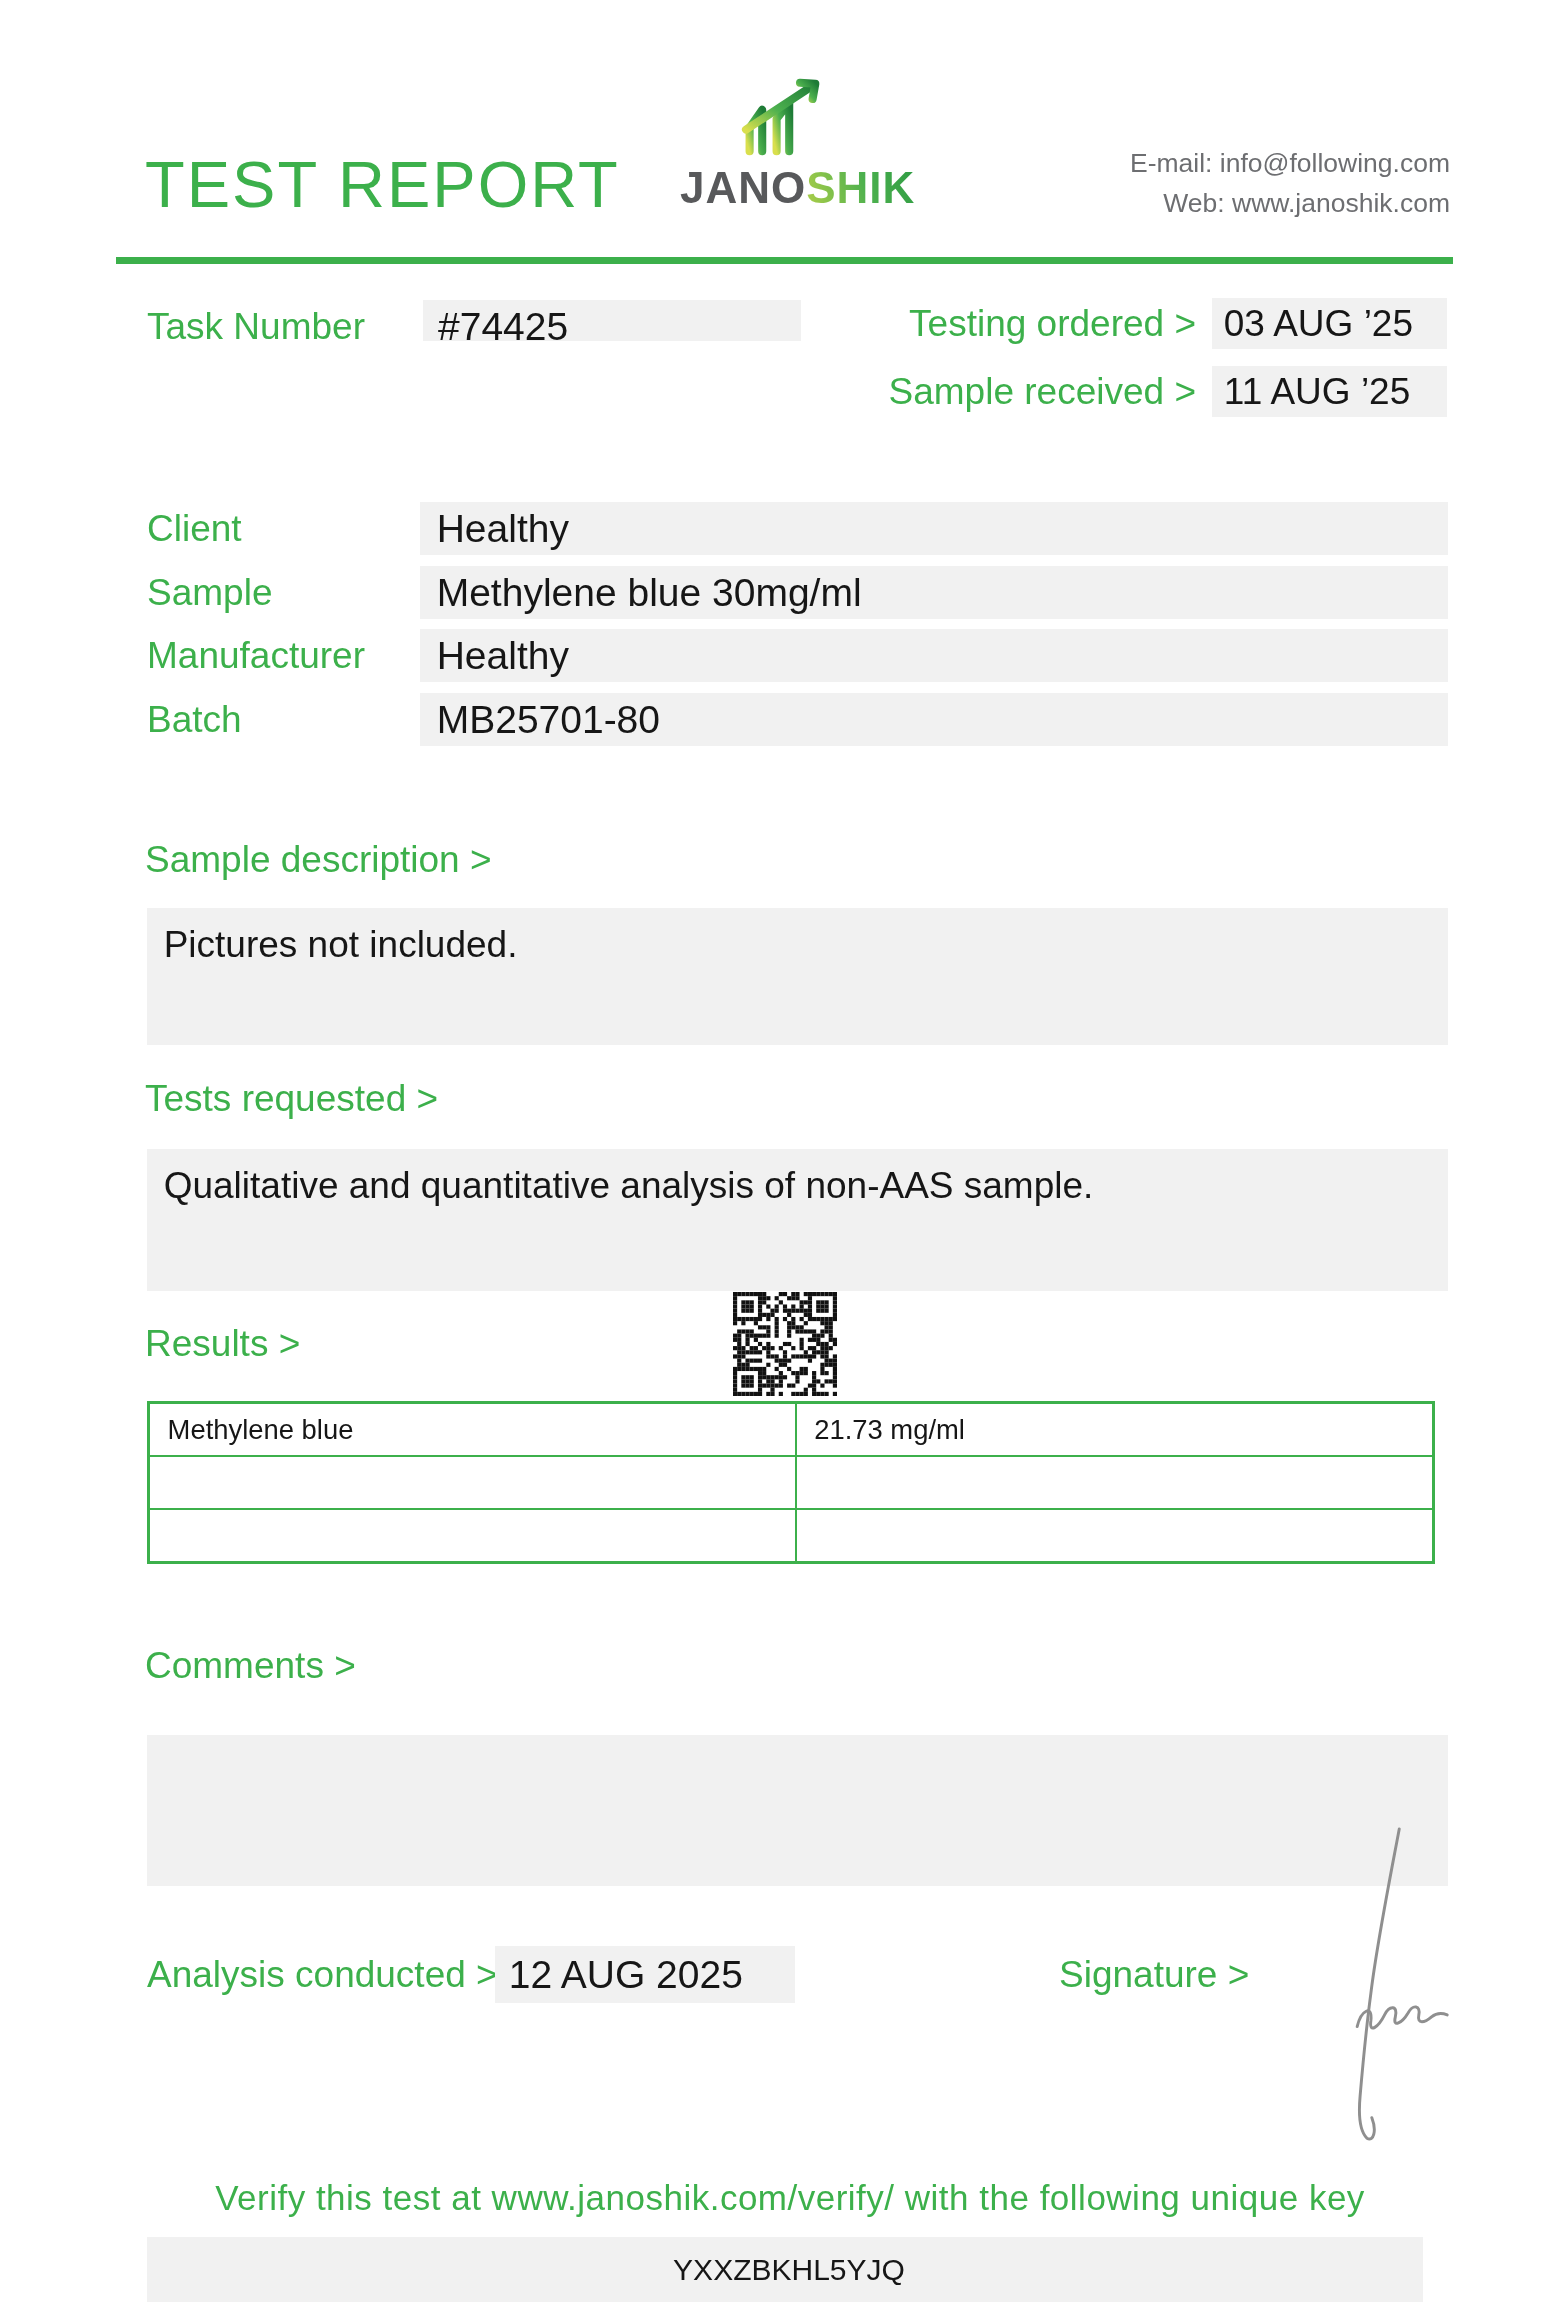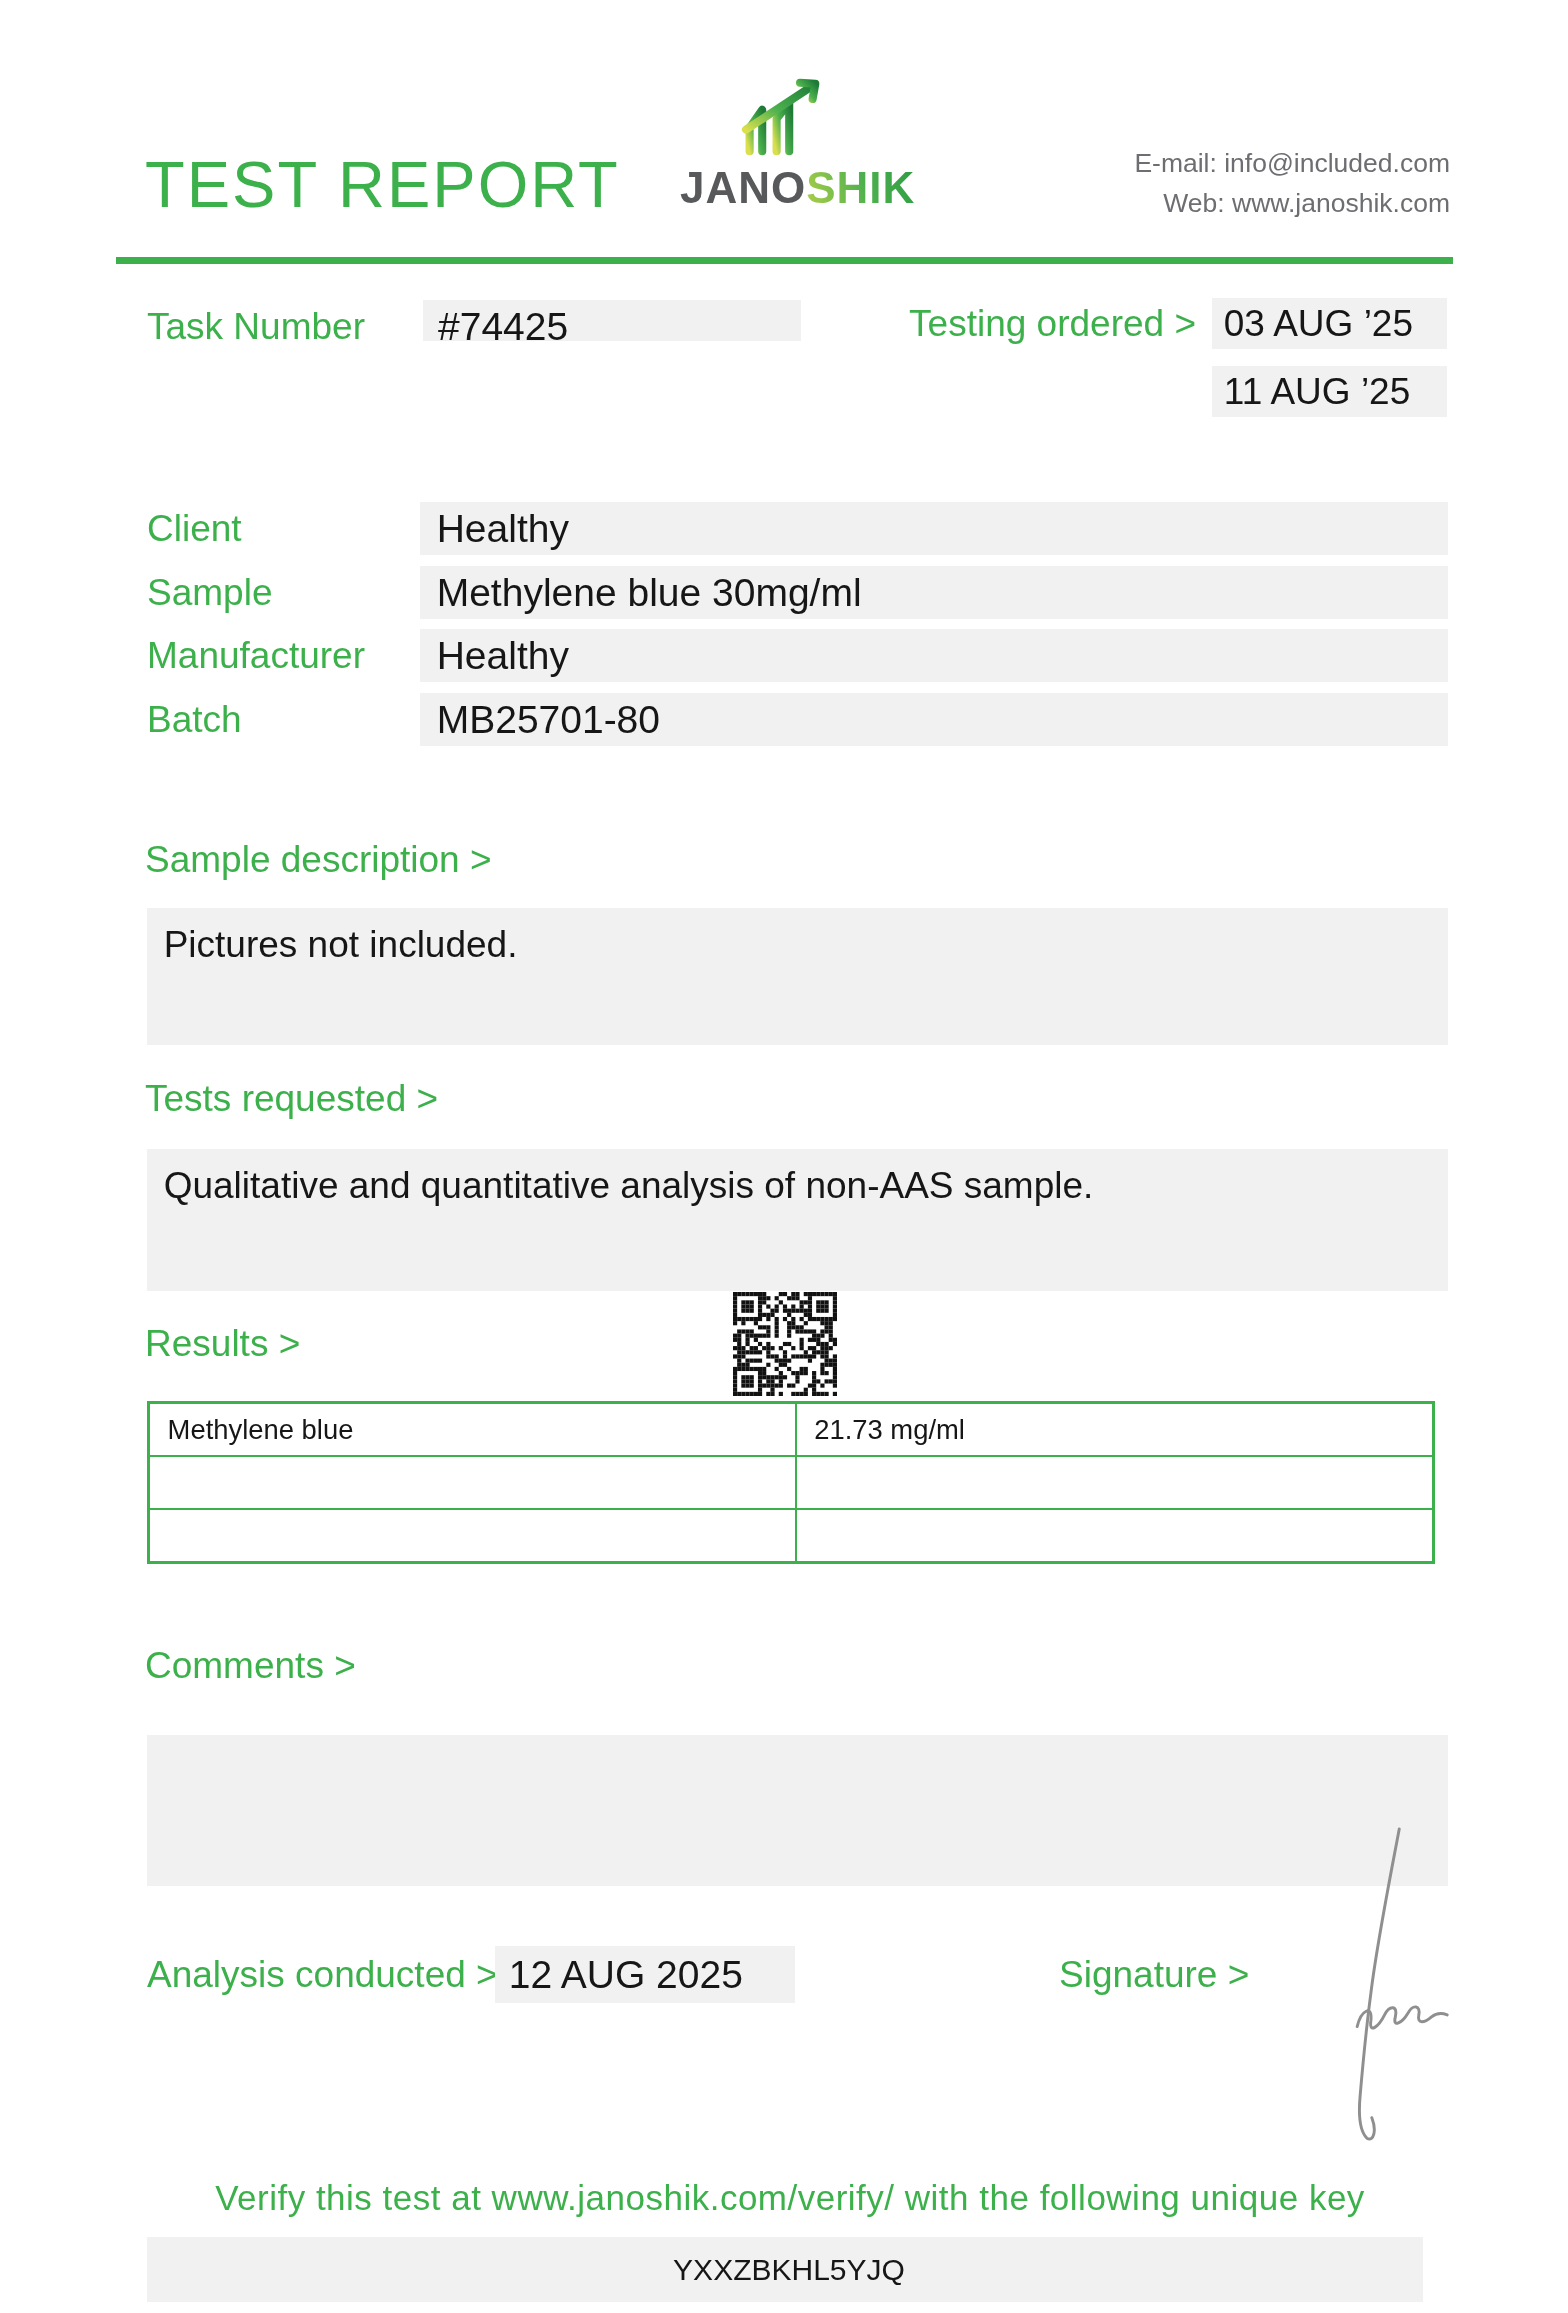--- a/index.html
+++ b/index.html
@@ -98,31 +98,32 @@
       <path d="M10,60 L86,10"></path>
       <path d="M70,8 L87,9 L84,26"></path>
     </g>
   </svg>
 
   <div class="brand">
     <span class="jano">JANO</span><span class="shik">SHIK</span>
   </div>
 
   <div class="contact">
-    <div>E-mail: info@included.com</div>
+    <div>E-mail: info@following.com</div>
     <div>Web: www.janoshik.com</div>
   </div>
 
   <div class="rule"></div>
 
   <div class="glabel task-label">Task Number</div>
   <div class="gbox task-box">#74425</div>
 
   <div class="glabel date-label-0">Testing ordered &gt;</div>
   <div class="gbox date-box-0">03 AUG ’25</div>
+  <div class="glabel date-label-1">Sample received &gt;</div>
   <div class="gbox date-box-1">11 AUG ’25</div>
 
   <div class="glabel info-label r0">Client</div>
   <div class="gbox info-box r0">Healthy</div>
   <div class="glabel info-label r1">Sample</div>
   <div class="gbox info-box r1">Methylene blue 30mg/ml</div>
   <div class="glabel info-label r2">Manufacturer</div>
   <div class="gbox info-box r2">Healthy</div>
   <div class="glabel info-label r3">Batch</div>
   <div class="gbox info-box r3">MB25701-80</div>

